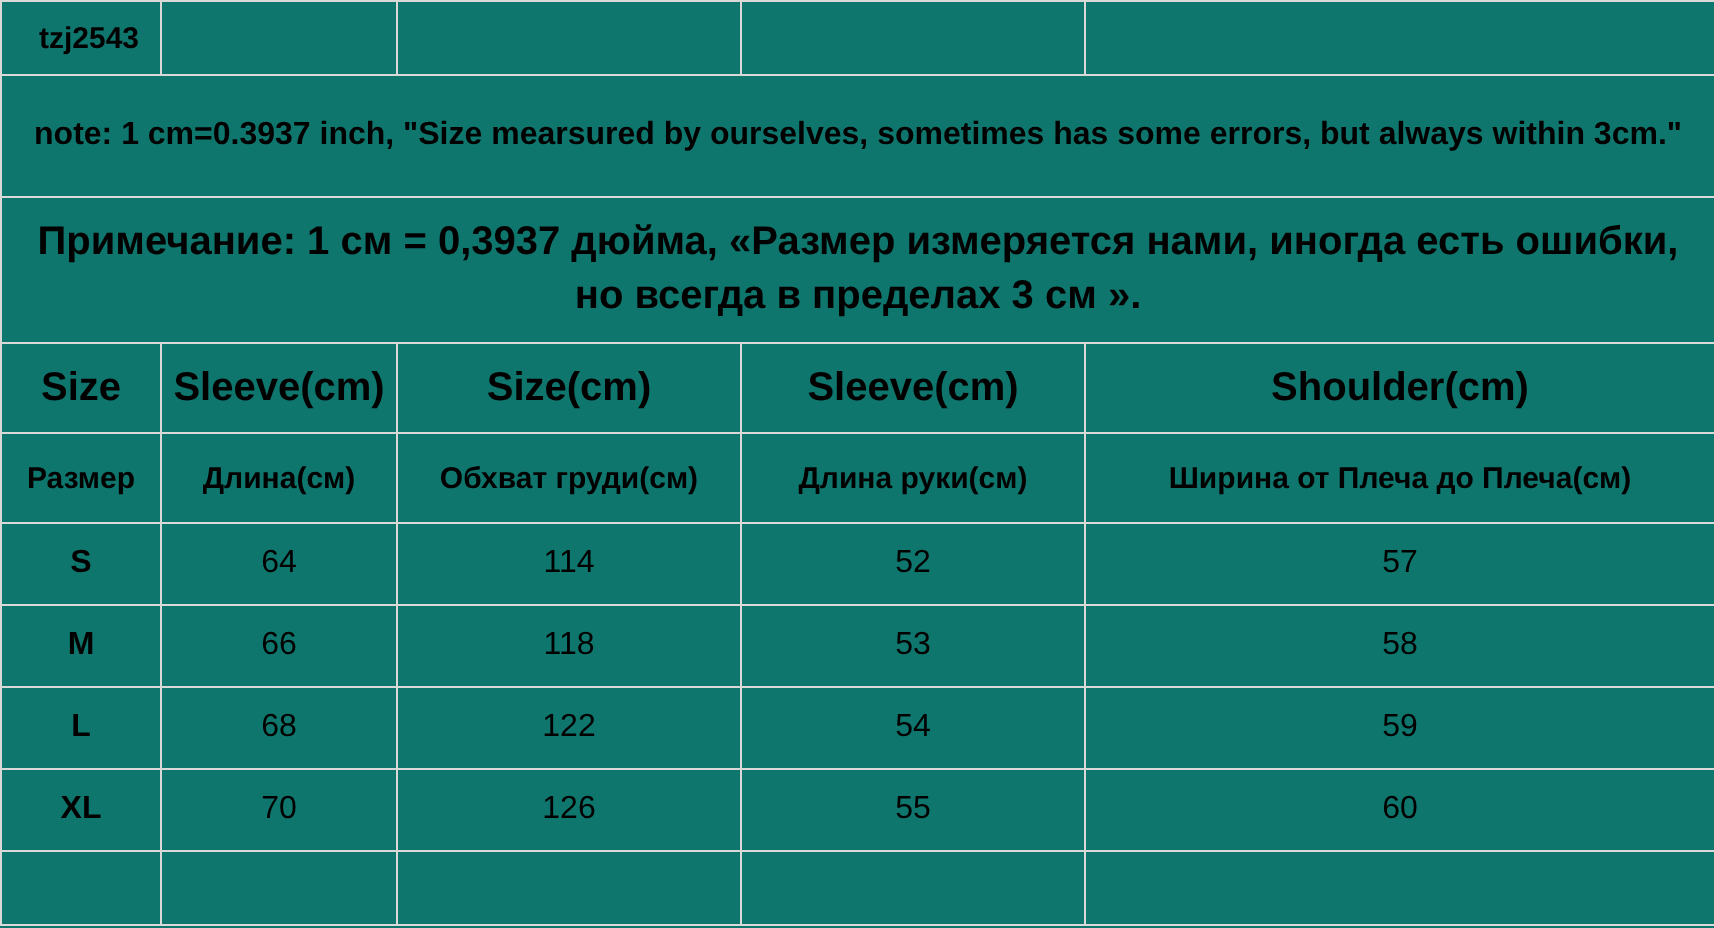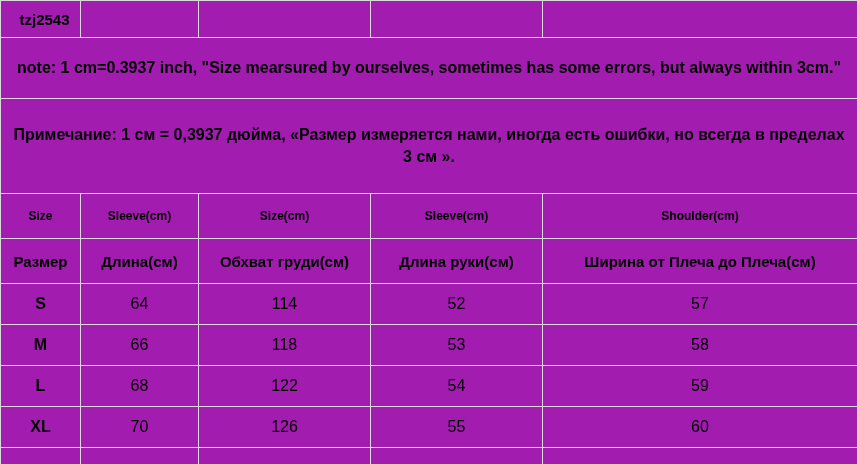--- a/index.html
+++ b/index.html
@@ -8,21 +8,21 @@
     background: #ffffff;
   }
   body {
     font-family: "Liberation Sans", sans-serif;
     color: #000000;
   }
   #sheet {
     width: 857px;
     height: 464px;
     position: relative;
-    background: #a21caf;
+    background: #0f766e;
     overflow: hidden;
   }
   table.size-table {
     border-collapse: collapse;
     width: 857px;
     table-layout: fixed;
   }
   table.size-table td {
     border: 1px solid #d9d9d9;
     padding: 0;
@@ -41,28 +41,28 @@
   }
   .note-cell {
     height: 56px;
     font-size: 16px;
     font-weight: bold;
     line-height: 1.35;
     padding: 2px 12px !important;
   }
   .note-cell-ru {
     height: 60px;
-    font-size: 16px;
+    font-size: 20px;
     font-weight: bold;
     line-height: 1.35;
-    padding: 17px 12px !important;
+    padding: 6px 12px !important;
   }
   .hdr-cell {
     height: 44px;
-    font-size: 12px;
+    font-size: 20px;
     font-weight: bold;
   }
   .hdr-cell-ru {
     height: 44px;
     font-size: 15px;
     font-weight: bold;
   }
   .data-cell {
     height: 40px;
     font-size: 16px;

